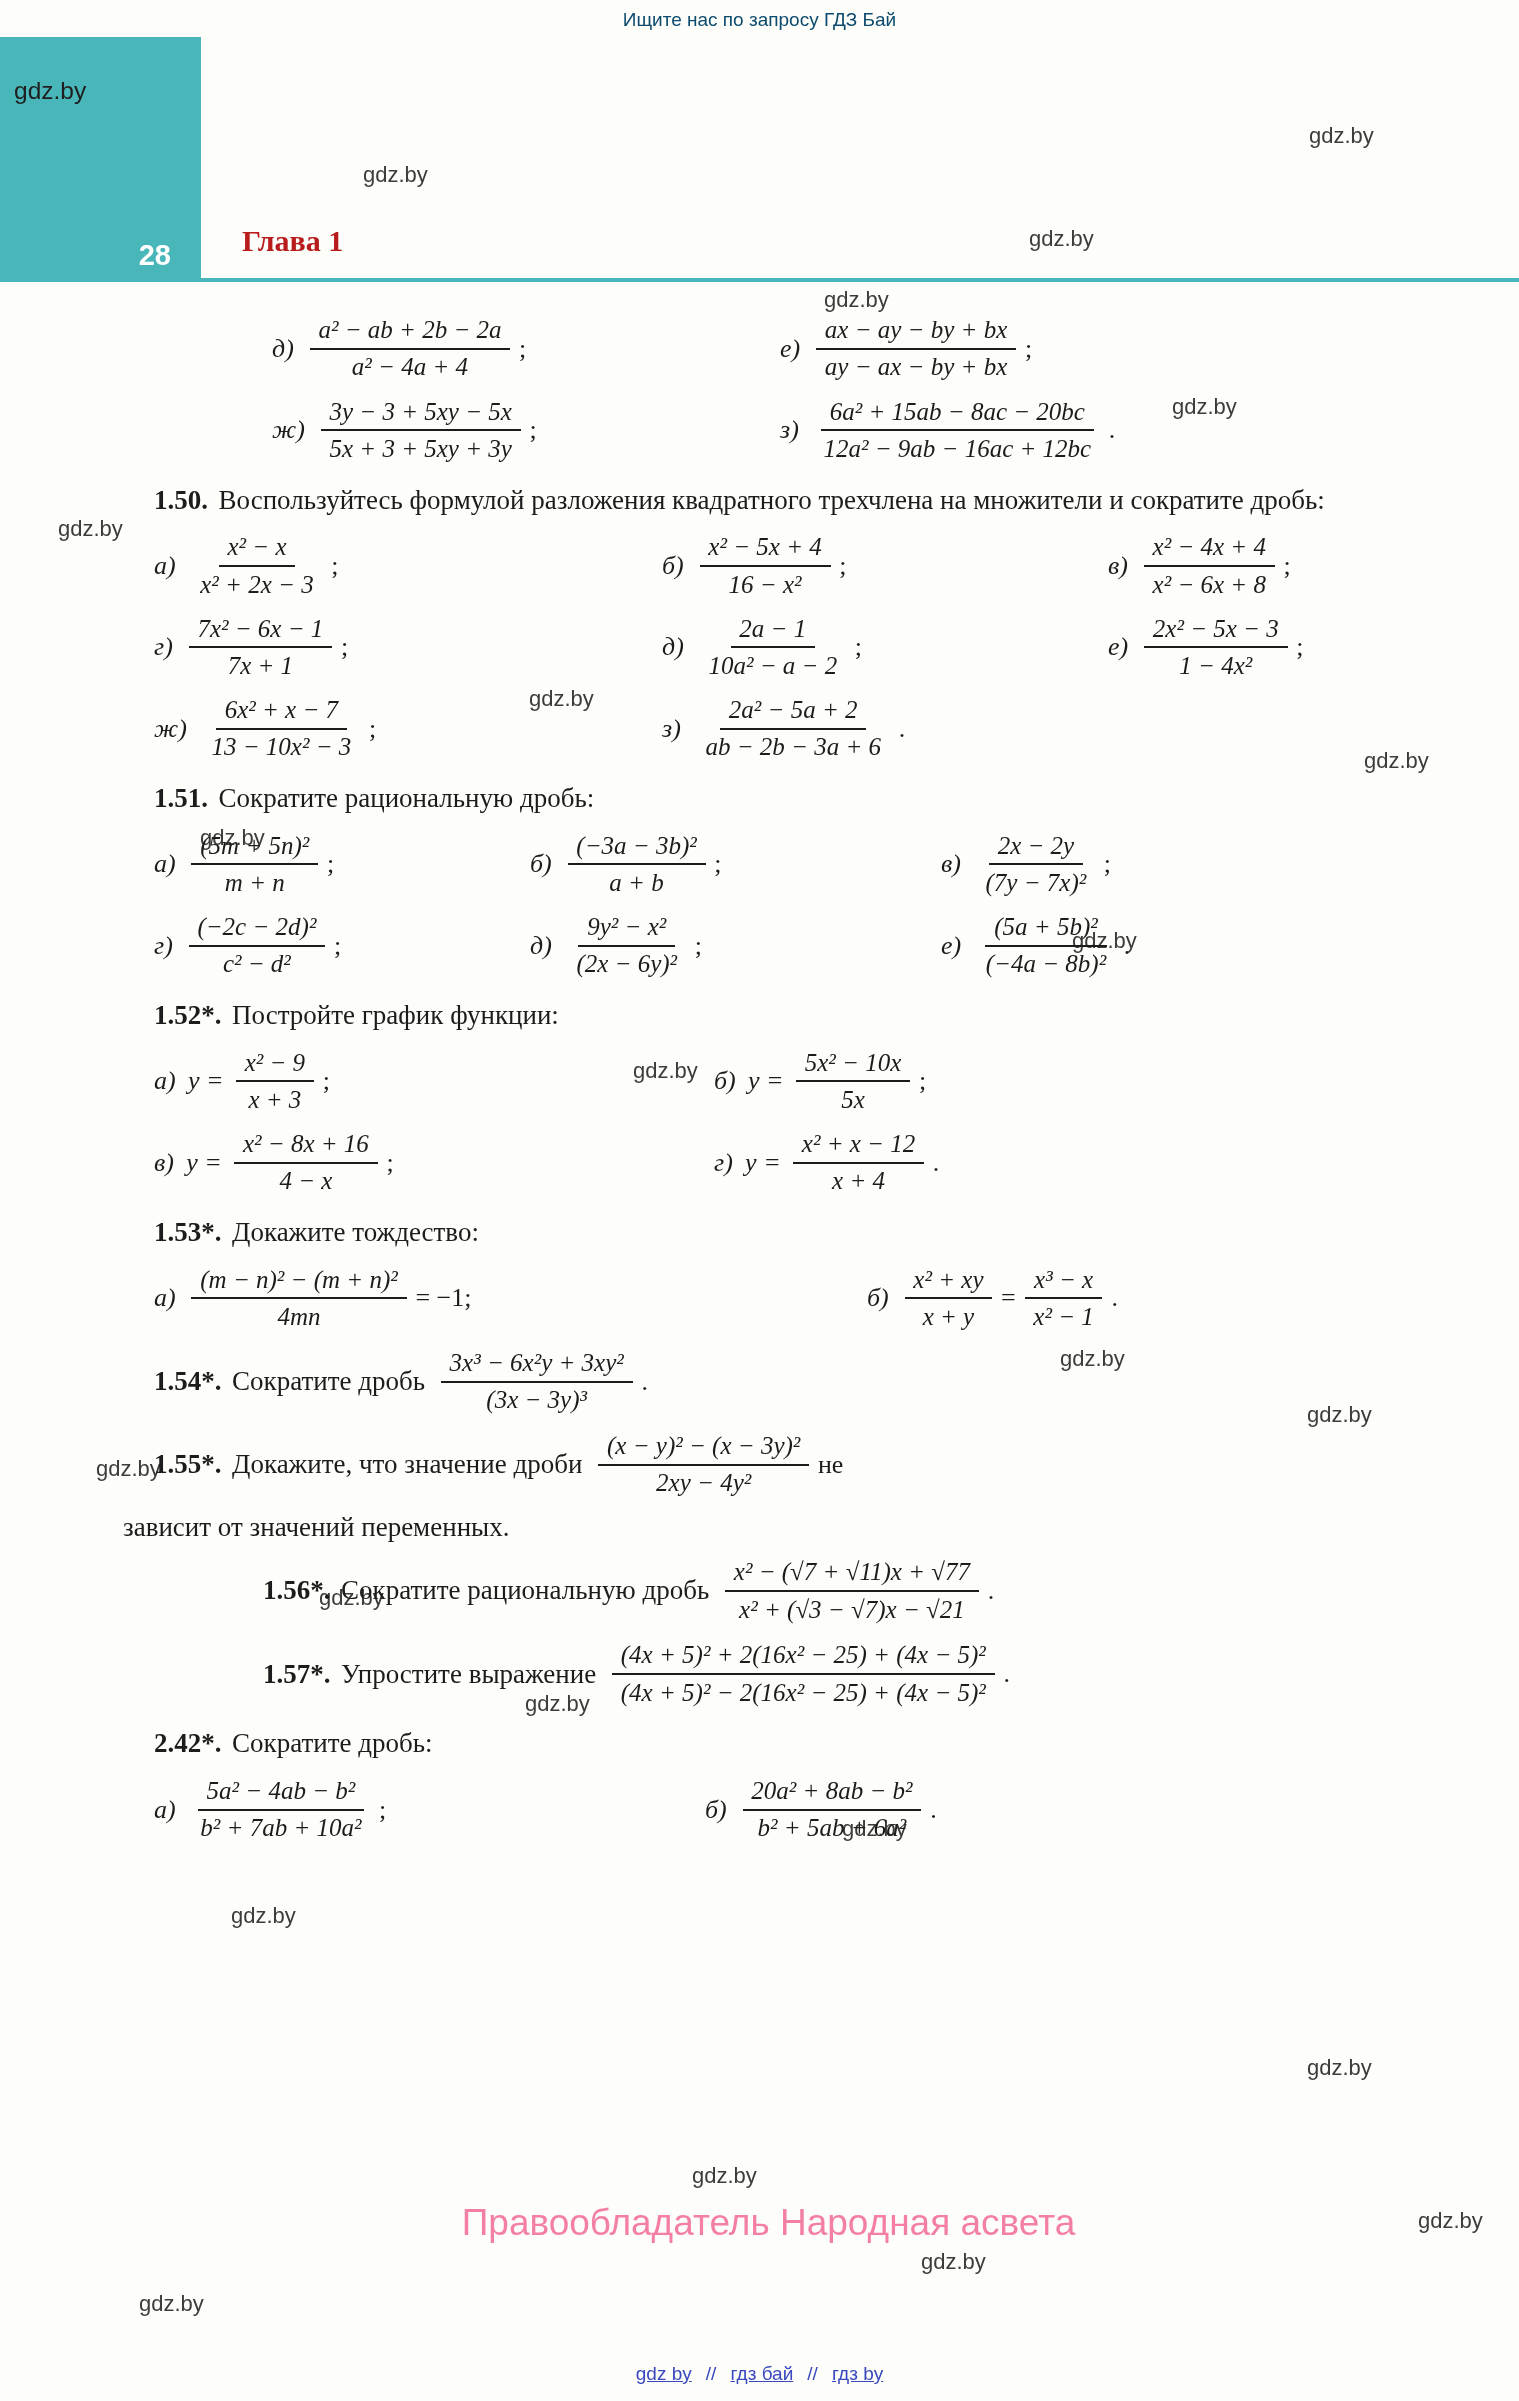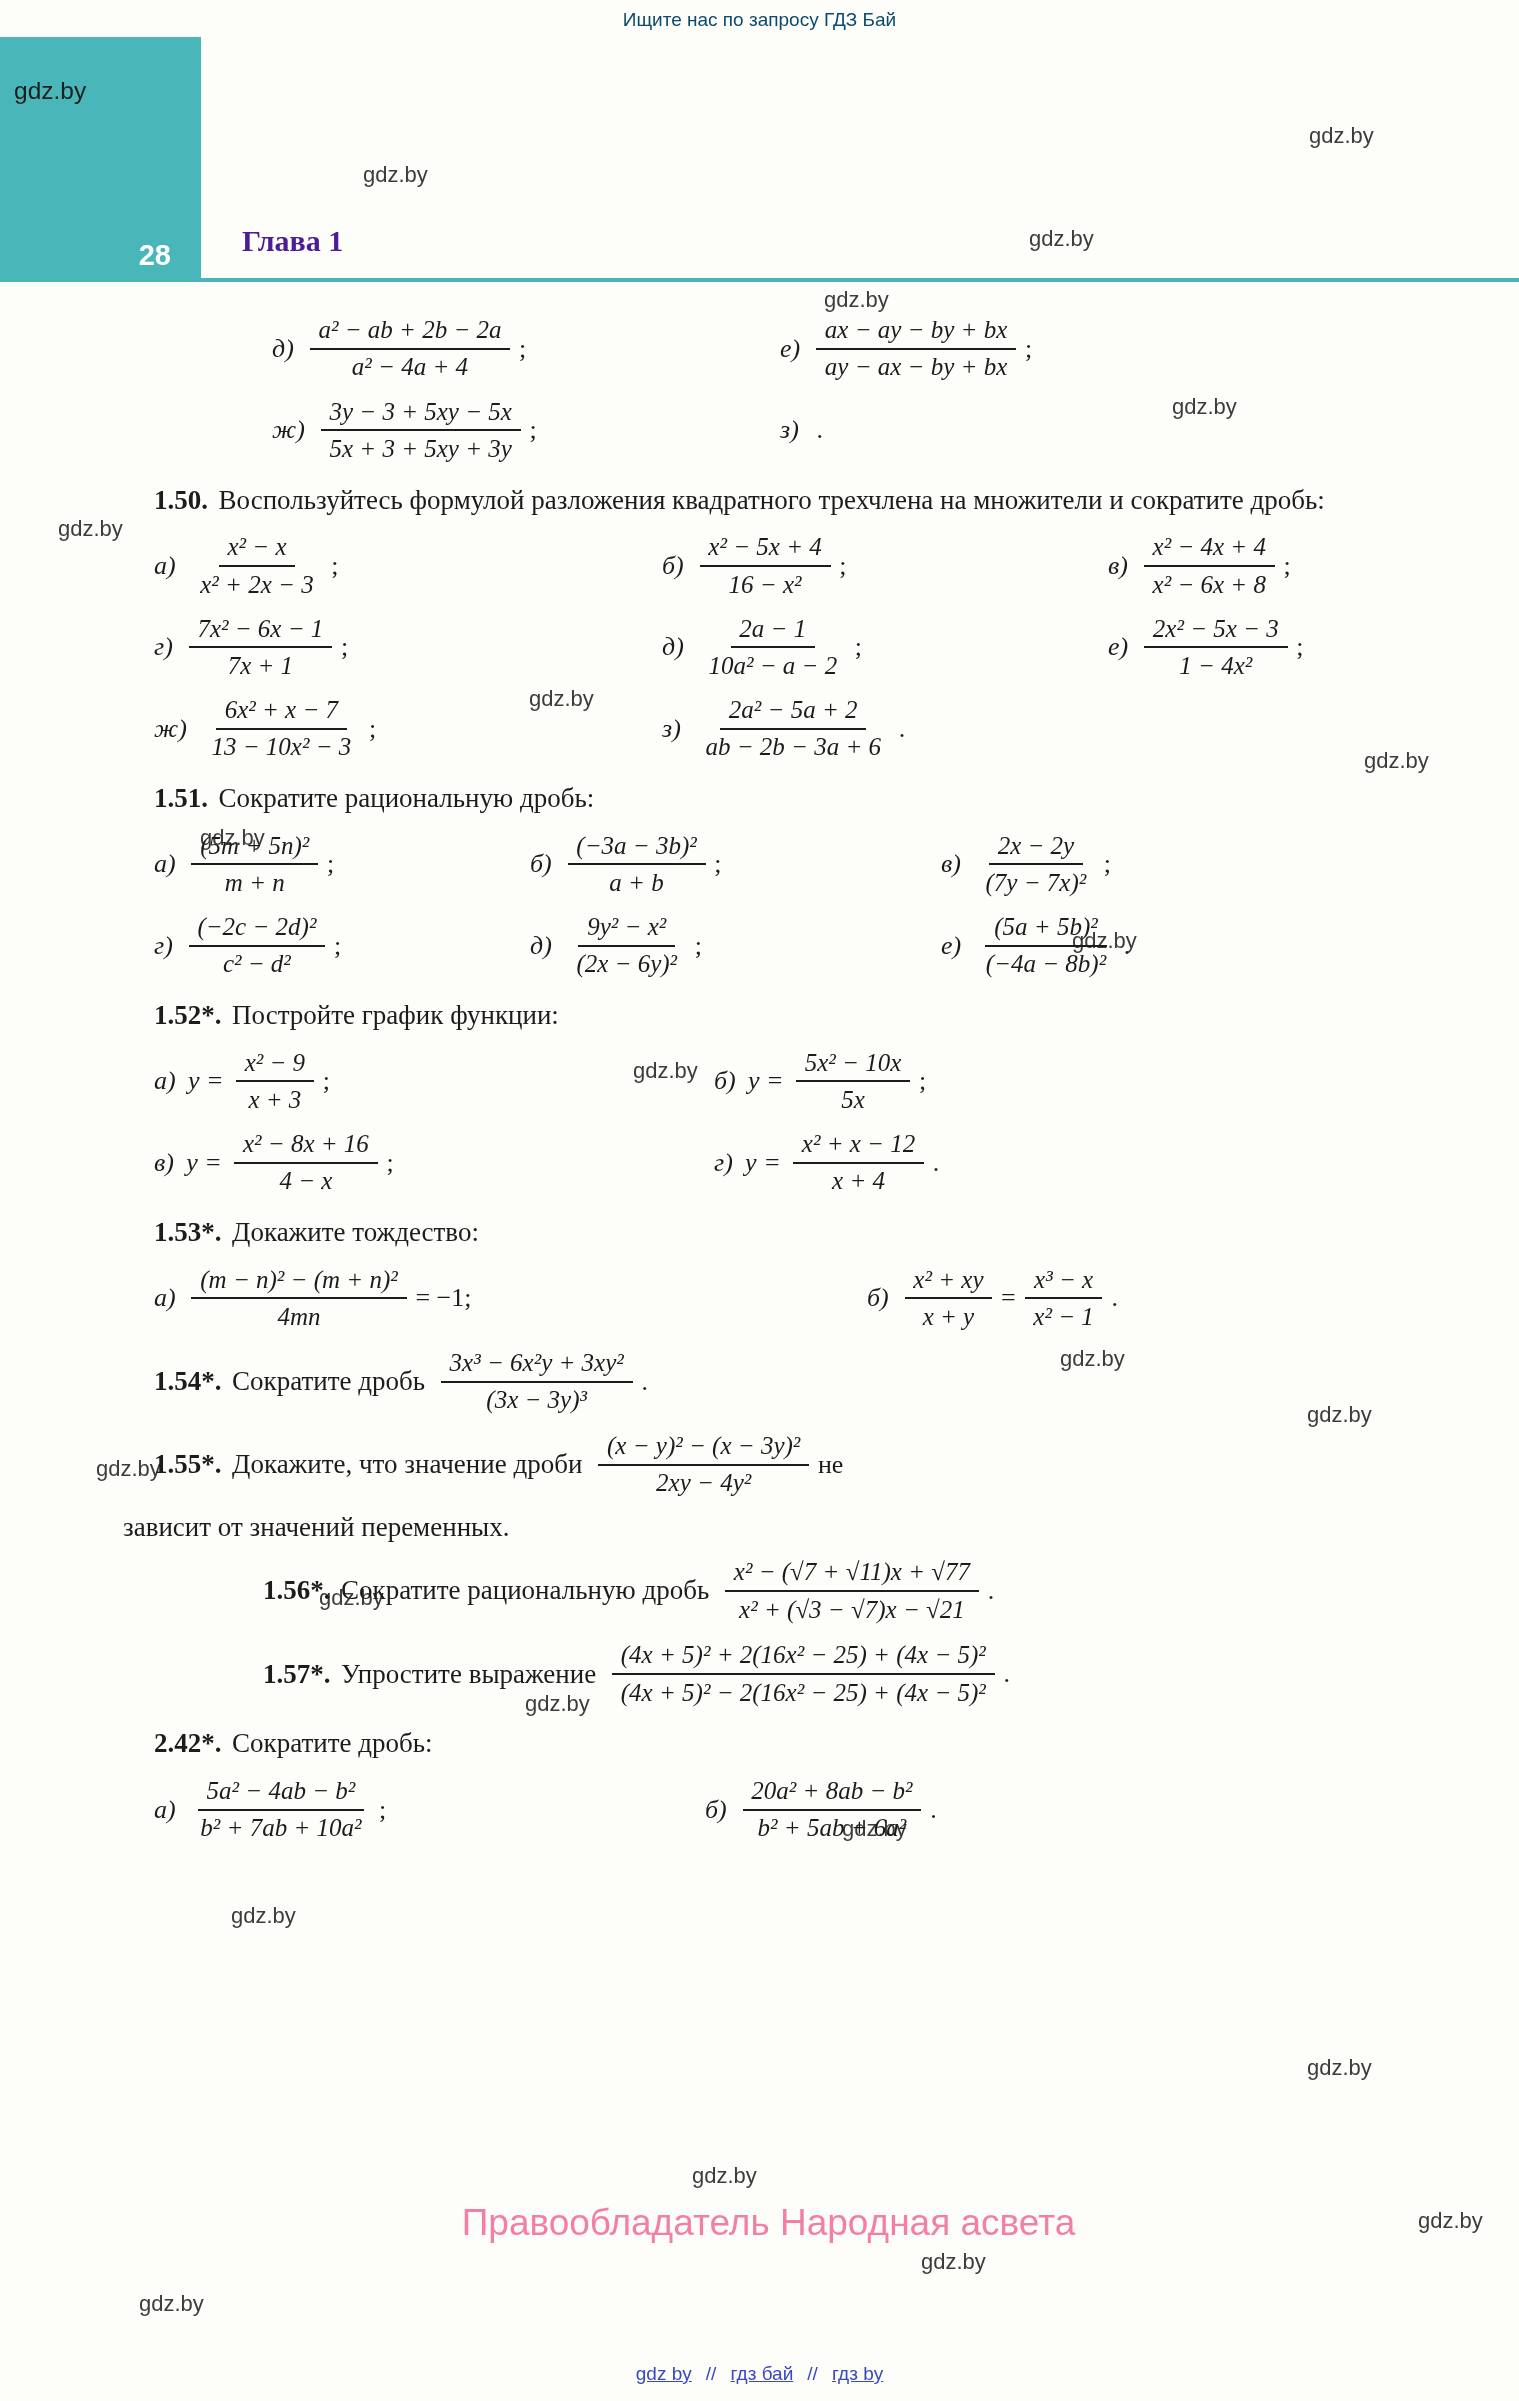--- a/index.html
+++ b/index.html
@@ -8,21 +8,21 @@
     background:#fdfdfa;color:#1c1c1c;
     font-family:"Liberation Serif",serif;
   }
   .banner{position:absolute;top:8.8px;left:0;width:100%;text-align:center;
     font-family:"Liberation Sans",sans-serif;font-size:19px;color:#0c4a6e;}
   .corner-box{position:absolute;left:0;top:37px;width:201px;height:245px;background:#49b7b9;}
   .corner-wm{position:absolute;left:14px;top:40px;font-family:"Liberation Sans",sans-serif;
     font-size:24.5px;color:#1e1e1e;}
   .page-num{position:absolute;right:30px;bottom:10.5px;font-family:"Liberation Sans",sans-serif;
     font-size:29px;font-weight:bold;color:#ffffff;}
-  .chapter{position:absolute;left:242px;top:224px;font-size:30px;font-weight:bold;color:#4c1d95;}
+  .chapter{position:absolute;left:242px;top:224px;font-size:30px;font-weight:bold;color:#b91c1c;}
   .rule{position:absolute;left:0;top:278px;width:100%;height:4.4px;background:#49b7b9;}
   .wm{position:absolute;font-family:"Liberation Sans",sans-serif;font-size:22px;color:#3c3c3c;white-space:nowrap;}
   .content{position:absolute;left:123px;top:303px;width:1274px;}
   .task{font-size:27px;margin:14px 0 5.3px;text-indent:31px;line-height:1.5;text-align:justify;}
   .tno{font-weight:bold;margin-right:10.5px;}
   .row{display:grid;margin:10.5px 0;padding-left:31px;align-items:center;}
   .cols3a{grid-template-columns:508px 446px 1fr;}
   .cols2a{grid-template-columns:508px 1fr;}
   .cols3b{grid-template-columns:376px 411px 1fr;}
   .cols2b{grid-template-columns:560px 1fr;}
@@ -111,20 +111,24 @@
     <div class="it">
       <span class="lbl">ж)</span>
       <span class="frac">
         <span class="num">3y − 3 + 5xy − 5x</span>
         <span class="den">5x + 3 + 5xy + 3y</span>
       </span>
       <span class="tail">;</span>
     </div>
     <div class="it">
       <span class="lbl">з)</span>
+      <span class="frac">
+        <span class="num">6a² + 15ab − 8ac − 20bc</span>
+        <span class="den">12a² − 9ab − 16ac + 12bc</span>
+      </span>
       <span class="tail">.</span>
     </div>
   </div>
 
   <p class="task">
     <b class="tno">1.50.</b><span>Воспользуйтесь формулой разложения квадратного трехчлена на множители и сократите дробь:</span>
   </p>
   <div class="row cols3a">
     <div class="it">
       <span class="lbl">а)</span>

